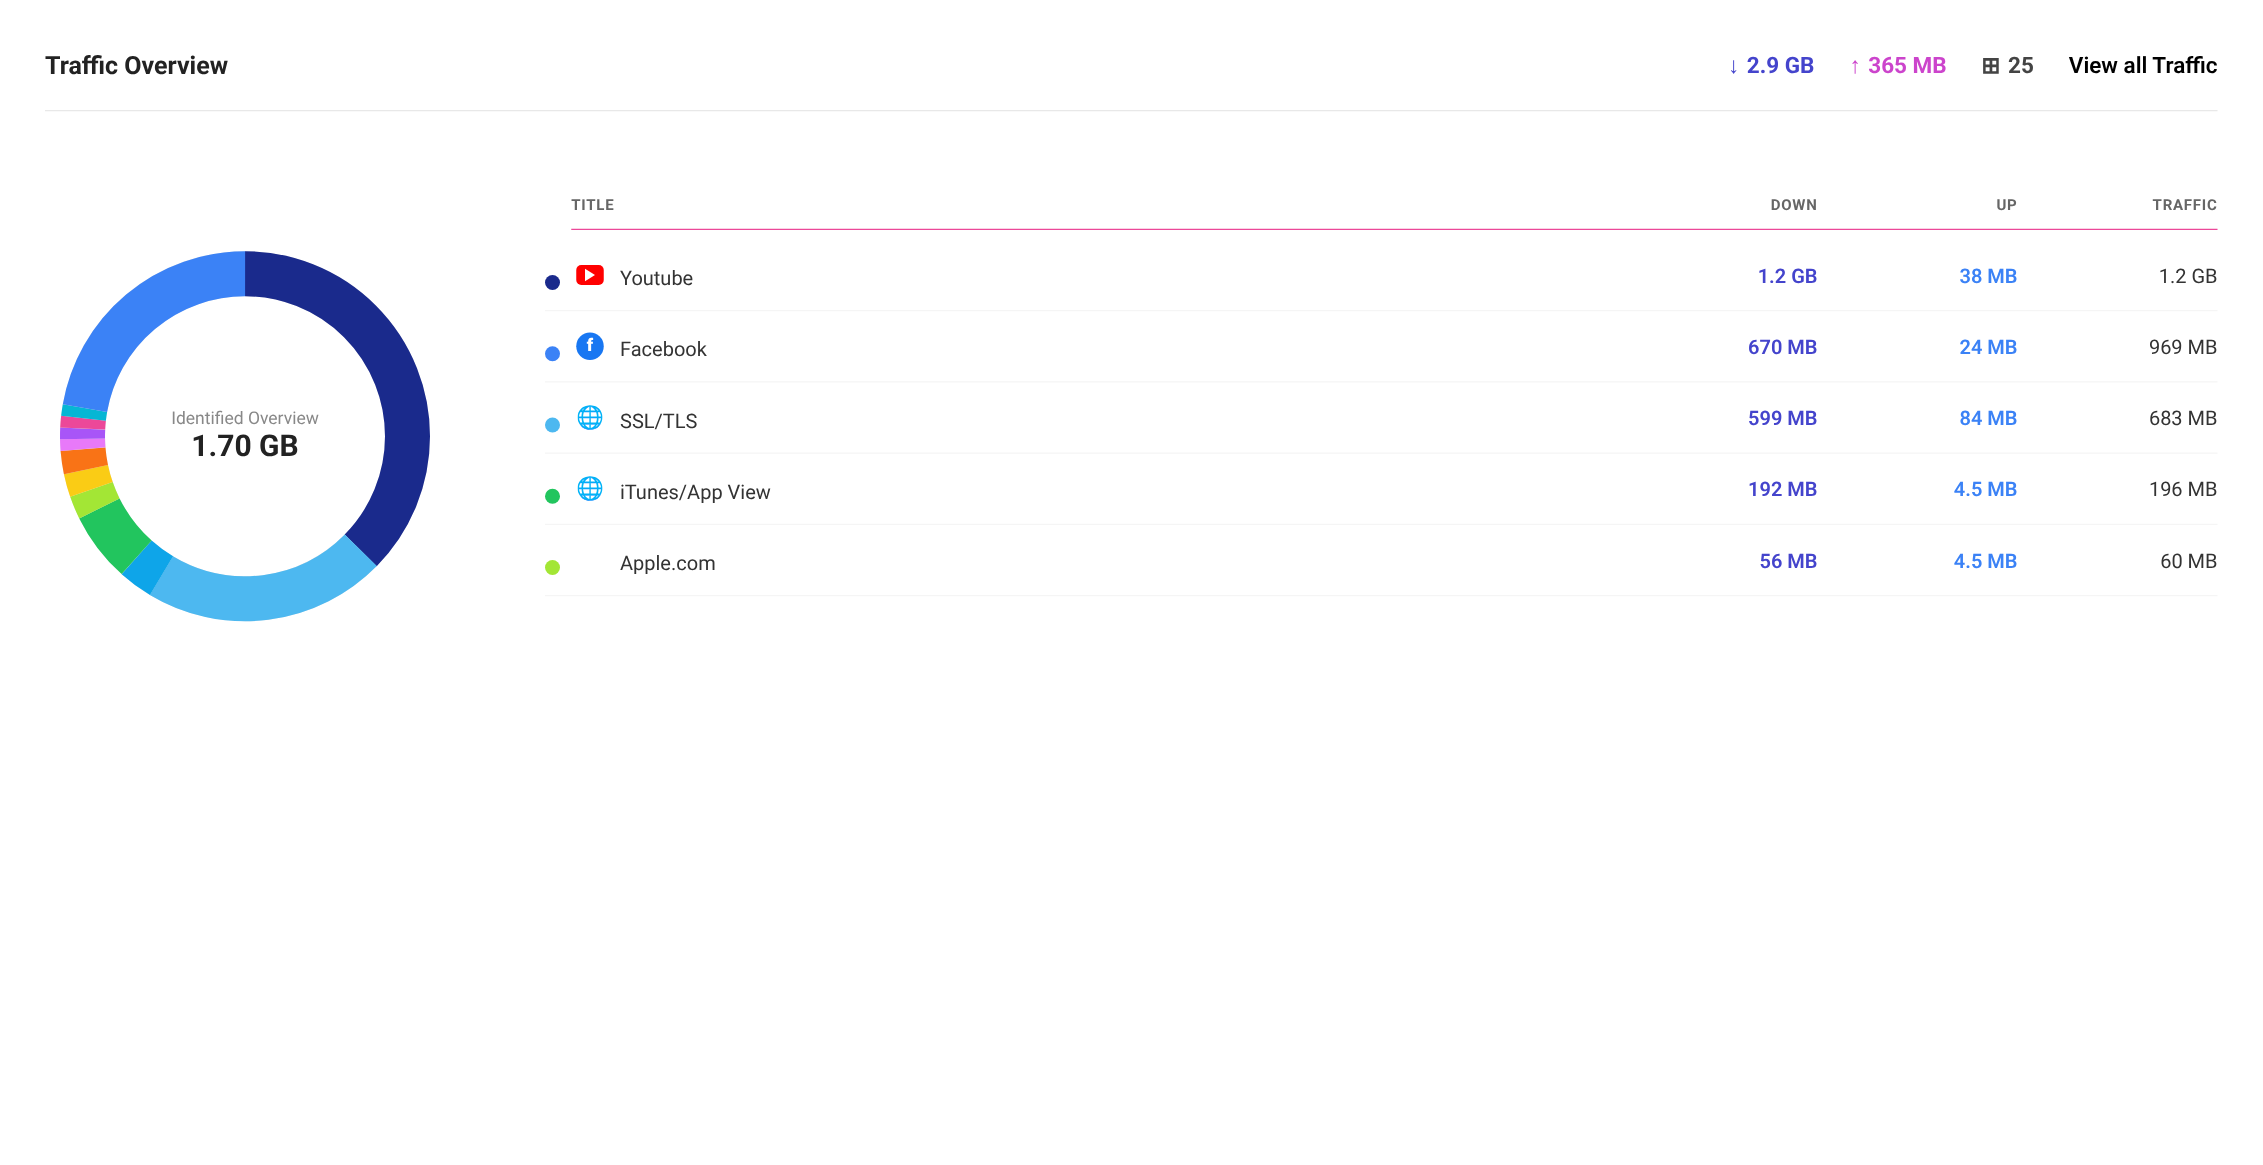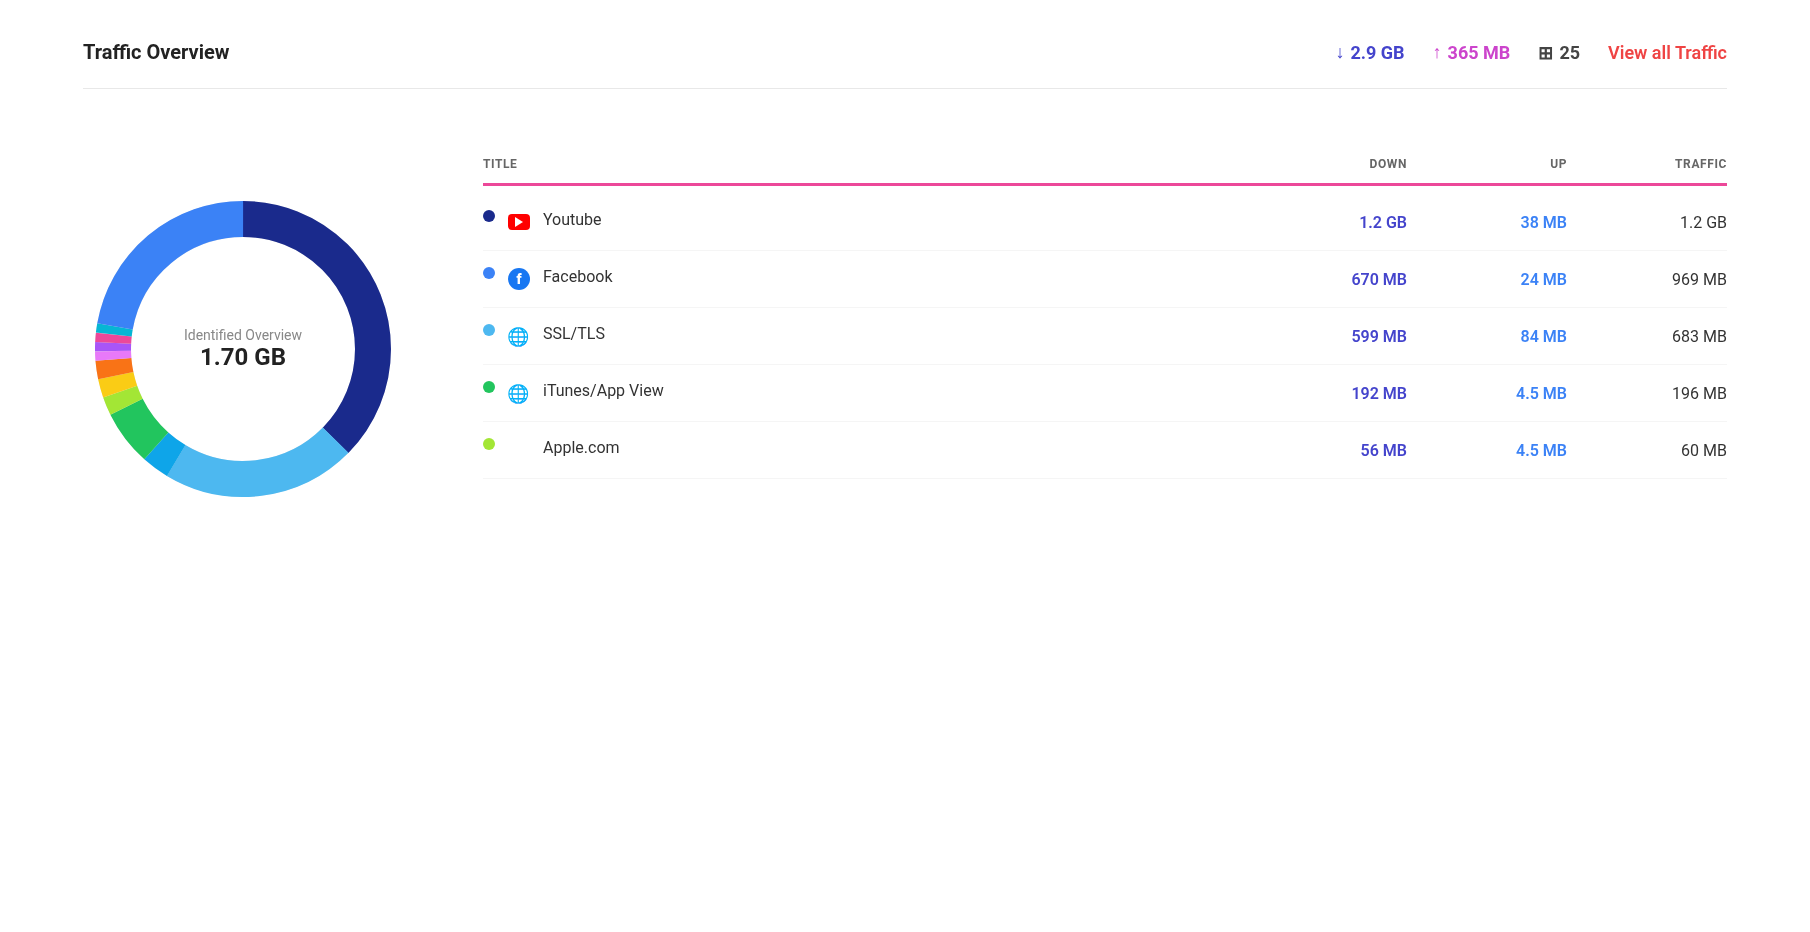--- a/index.html
+++ b/index.html
@@ -2,21 +2,21 @@
 <html><head>
   <meta charset="utf-8">
   <style>
     * { box-sizing: border-box; margin: 0; padding: 0; }
     body {
       font-family: -apple-system, BlinkMacSystemFont, 'Segoe UI', Roboto, sans-serif;
       background: #fff;
       color: #333;
     }
     .page-container {
-      padding: 40px 83px;
+      padding: 40px 36px;
       max-width: 1810px;
       min-height: 932px;
     }
     .header {
       display: flex;
       align-items: center;
       justify-content: space-between;
       padding-bottom: 24px;
       border-bottom: 1px solid #e8e8e8;
       margin-bottom: 40px;
@@ -38,21 +38,21 @@
       font-size: 18px;
       font-weight: 700;
     }
     .stat-down { color: #4444cc; }
     .stat-up { color: #cc44cc; }
     .stat-devices { color: #444; }
     .stat-icon {
       font-size: 18px;
     }
     .view-all-link {
-      color: #ef4444;
+      color: #000000;
       font-size: 18px;
       font-weight: 600;
       cursor: pointer;
       text-decoration: none;
     }
     .main-content {
       display: flex;
       align-items: flex-start;
       gap: 80px;
     }
@@ -88,41 +88,42 @@
     }
     
     .table-container {
       flex: 1;
       margin-top: 20px;
     }
     .table-header {
       display: grid;
       grid-template-columns: 1fr 160px 160px 160px;
       padding: 8px 0 12px 0;
-      border-bottom: 3px solid #ec4899;
+      border-bottom: 1px solid #ec4899;
       margin-bottom: 8px;
+      margin-left: 21px;
     }
     .col-header {
       font-size: 12px;
       font-weight: 700;
       color: #666;
       letter-spacing: 0.05em;
       text-transform: uppercase;
     }
     .col-header.right { text-align: right; }
     .table-row {
       display: grid;
       grid-template-columns: 1fr 160px 160px 160px;
       padding: 16px 0;
       align-items: center;
       border-bottom: 1px solid #f5f5f5;
     }
     .title-cell {
       display: flex;
-      align-items: flex-start;
+      align-items: flex-end;
       gap: 12px;
     }
     .dot {
       width: 12px;
       height: 12px;
       border-radius: 50%;
       flex-shrink: 0;
     }
     .service-icon {
       width: 24px;

